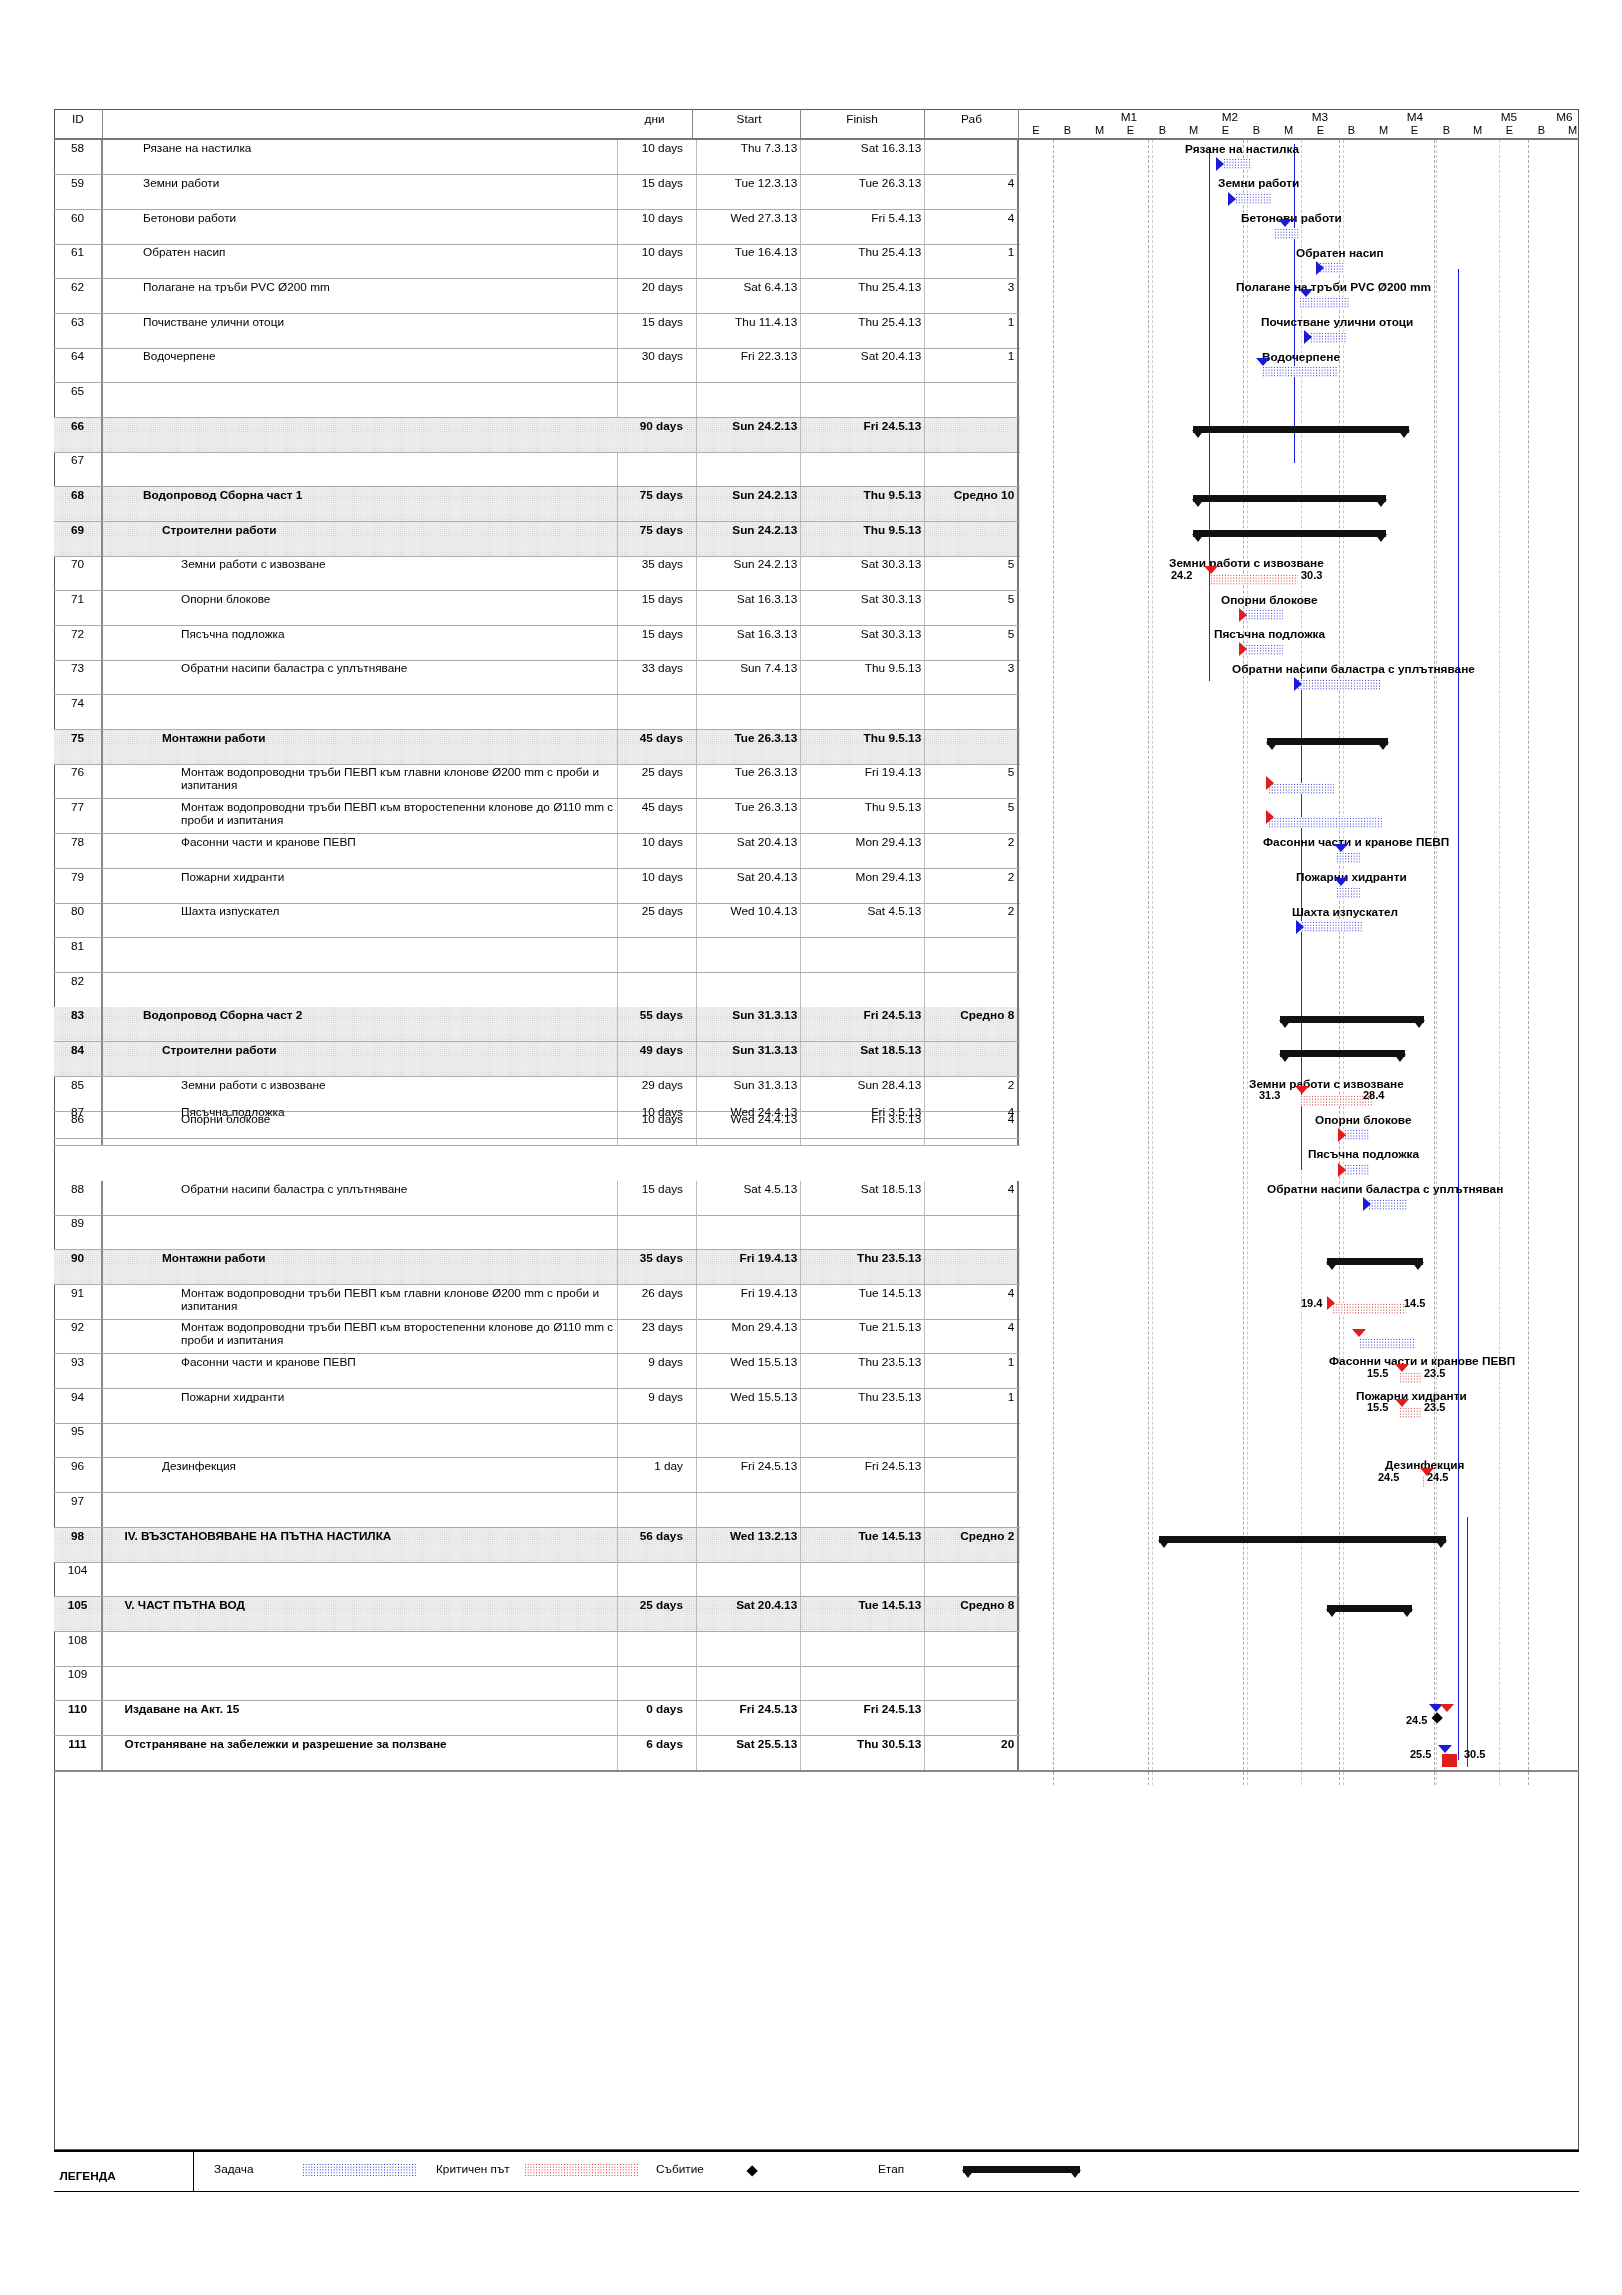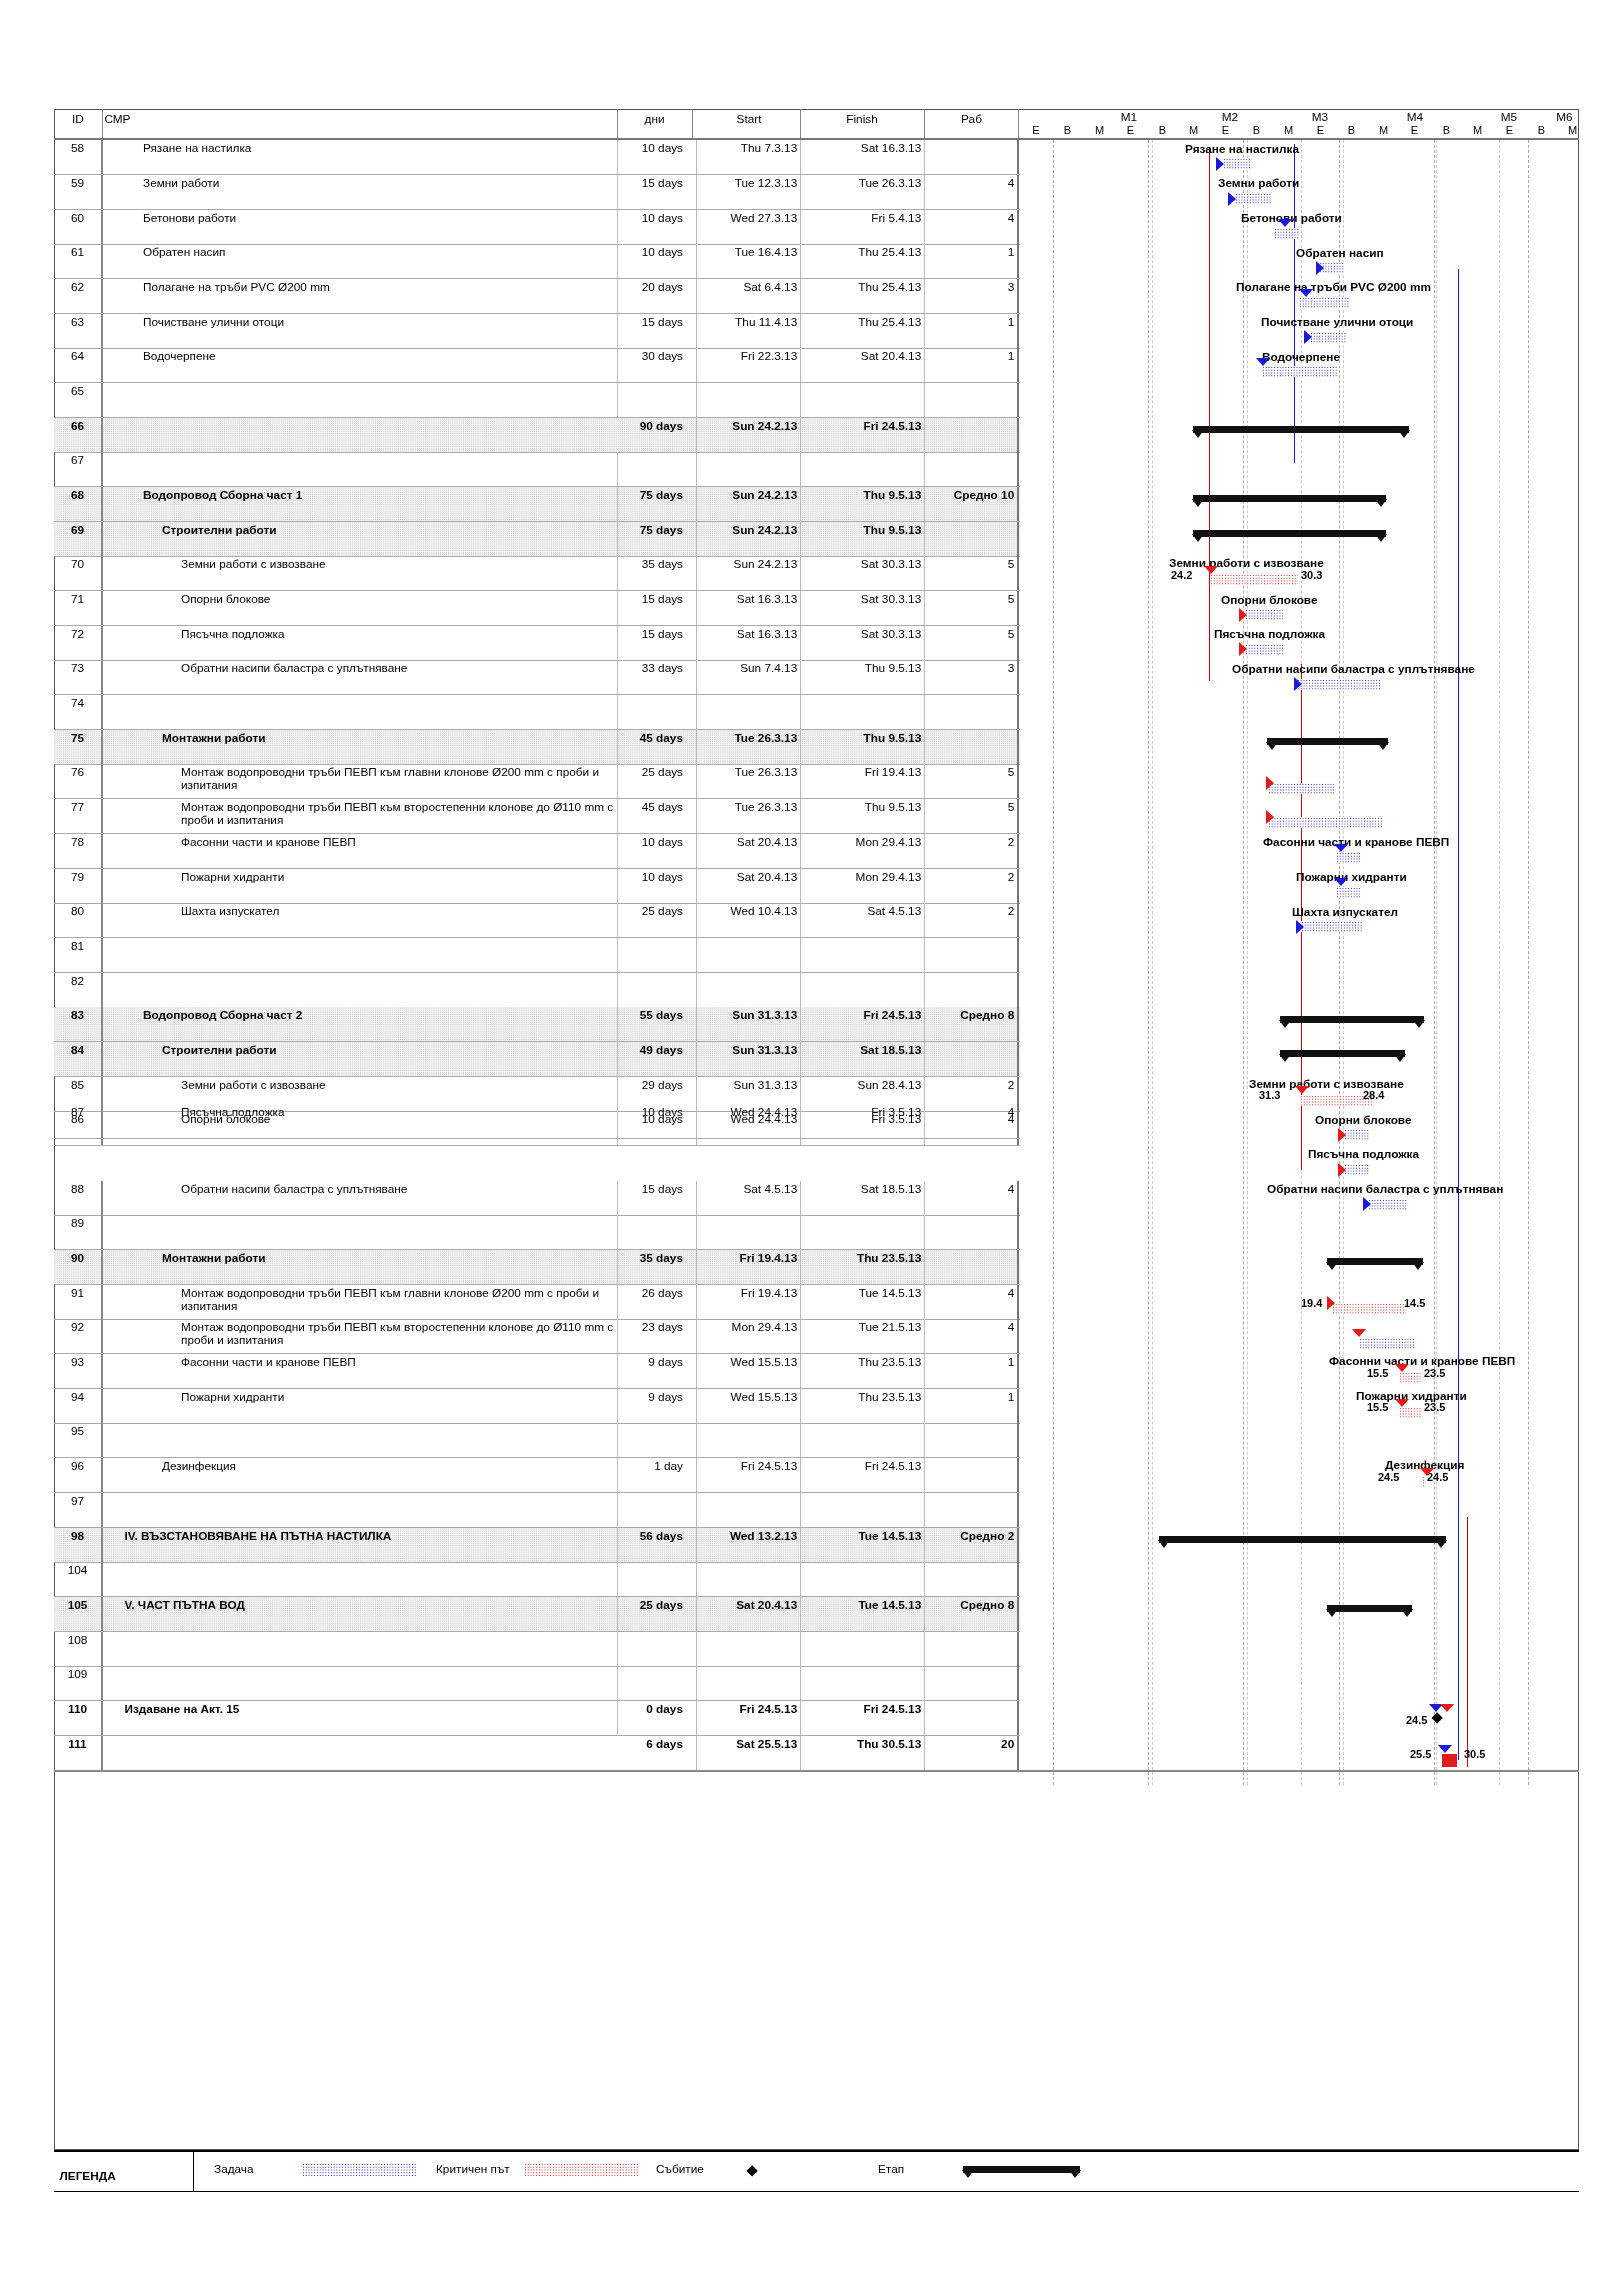--- a/index.html
+++ b/index.html
@@ -40,21 +40,20 @@
   .legend .item{position:absolute;top:9.7px;}
   .lg-sw{position:absolute;top:11px;height:14px;width:114px;}
 </style>
 </head>
 <body>
 
 <div class="frame"></div>
 
 <div class="hdr" style="left:54px;width:966px;">
   <div class="hcell" style="left:0;width:49px;">ID</div>
-  <div class="hcell" style="left:49px;width:515px;text-align:left;padding-left:1.4px;">СМР</div>
   <div class="hcell" style="left:563px;width:76px;">дни</div>
   <div class="hcell" style="left:644px;width:103px;">Start</div>
   <div class="hcell" style="left:746px;width:125px;">Finish</div>
   <div class="hcell" style="left:871px;width:94px;">Раб</div>
 </div>
 
 <div id="rows">
     <div class="row" style="top: 140px;">
       <div class="cell c-id">58</div>
       <div class="cell c-name" style="padding-left: 40px;">Рязане на настилка</div>
@@ -417,20 +416,21 @@
     <div class="row" style="font-weight: bold; top: 1701px;">
       <div class="cell c-id">110</div>
       <div class="cell c-name" style="padding-left: 21.5px;">Издаване на Акт. 15</div>
       <div class="cell c-dur">0 days</div>
       <div class="cell c-start">Fri 24.5.13</div>
       <div class="cell c-fin">Fri 24.5.13</div>
       <div class="cell c-res"></div>
     </div>
     <div class="row" style="font-weight: bold; top: 1736px;">
       <div class="cell c-id">111</div>
+      <div class="cell c-name" style="padding-left: 21.5px;">Отстраняване на забележки и разрешение за ползване</div>
       <div class="cell c-dur">6 days</div>
       <div class="cell c-start">Sat 25.5.13</div>
       <div class="cell c-fin">Thu 30.5.13</div>
       <div class="cell c-res">20</div>
     </div>
     <div style="position: absolute; left: 54px; width: 1525px; top: 1770px; border-top: 2.1px solid rgb(136, 136, 136);"></div>
   </div>
 
 <div class="gantt">
   <div class="hdr" style="top:0;left:0;width:559px;">

